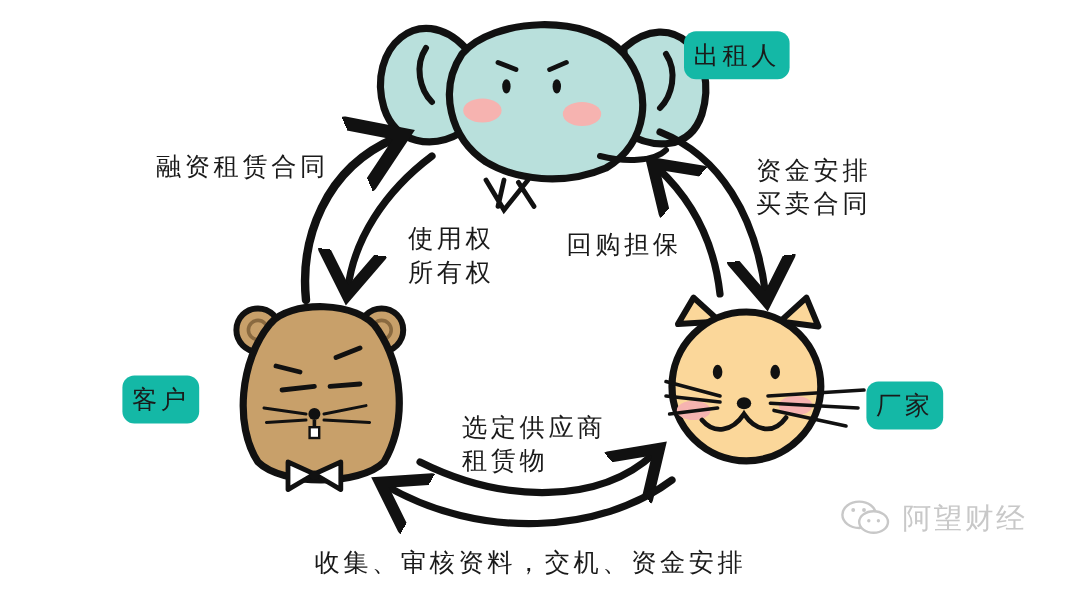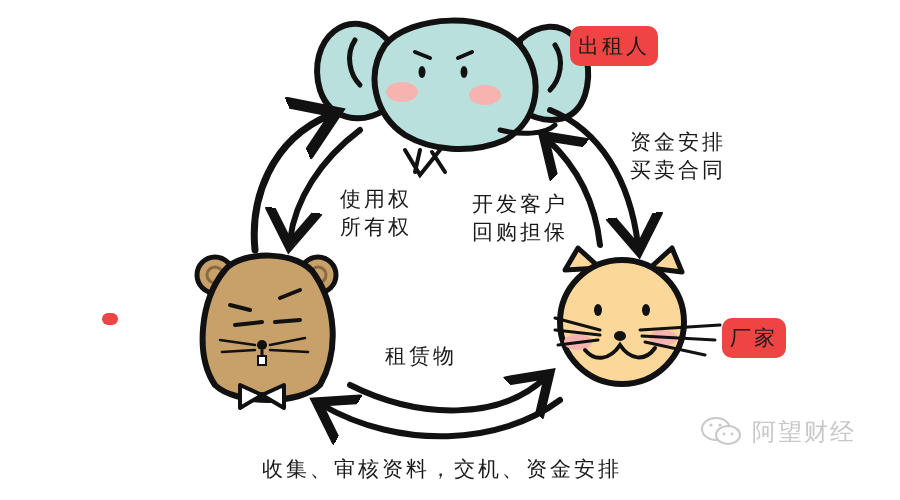--- a/index.html
+++ b/index.html
@@ -1,19 +1,19 @@
 <!DOCTYPE html>
 <html><head>
 <meta charset="utf-8">
 <style>
   html, body { margin: 0; padding: 0; }
   body { width: 900px; height: 500px; background: #ffffff; position: relative; overflow: hidden; font-family: "DejaVu Sans", sans-serif; }
   .canvas { position: absolute; left: 0; top: 0; width: 900px; height: 500px; }
   .text { position: absolute; color: #1a1a1a; font-size: 21px; line-height: 28px; letter-spacing: 3px; text-align: left; white-space: nowrap; }
-  .tag { position: absolute; background: #ef4444; border-radius: 10px; color: #1a1a1a; font-size: 21px; line-height: 28px; letter-spacing: 3px; text-align: center; padding: 6px 8px; white-space: nowrap; }
+  .tag { position: absolute; background: #14b8a6; border-radius: 10px; color: #1a1a1a; font-size: 21px; line-height: 28px; letter-spacing: 3px; text-align: center; padding: 6px 8px; white-space: nowrap; }
   .line { display: block; }
   .watermark { position: absolute; left: 700px; top: 416px; display: flex; align-items: center; gap: 8px; color: #c8c8c8; font-size: 24px; letter-spacing: 2px; justify-content: space-between; }
 </style>
 </head>
 <body>
 
 <svg class="canvas" viewBox="0 0 900 500" xmlns="http://www.w3.org/2000/svg">
   <defs>
     <marker id="ah" markerWidth="10" markerHeight="10" refX="5" refY="5" orient="auto" markerUnits="strokeWidth">
       <path d="M0,1 L6,5 L0,9" fill="none" stroke="#111" stroke-width="1.6" stroke-linecap="round"></path>
@@ -85,40 +85,42 @@
   </g>
   <g>
     <path d="M560,400 C500,445 400,450 322,405" fill="none" stroke="#111" stroke-width="6" stroke-linecap="round" marker-end="url(#ah)"></path>
   </g>
 </svg>
 
 <div class="tag" style="left:570px; top:26px;">
   <span class="line">出租人</span>
 </div>
 <div class="tag" style="left:102px; top:313px;">
+  <span class="line">客户</span>
 </div>
 <div class="tag" style="left:722px; top:318px;">
   <span class="line">厂家</span>
 </div>
 
 <div class="text" style="left:130px; top:125px; text-align:right;">
+  <span class="line">融资租赁合同</span>
 </div>
 <div class="text" style="left:315px; top:185px;margin-left:25px;">
   <span class="line">使用权</span>
   <span class="line">所有权</span>
 </div>
 <div class="text" style="left:472px; top:190px;">
-  <span class="line">开发客户</span>
   <span class="line">回购担保</span>
 </div>
 <div class="text" style="left:630px; top:128px;">
   <span class="line">资金安排</span>
   <span class="line">买卖合同</span>
 </div>
 <div class="text" style="left:385px; top:342px;">
+  <span class="line">选定供应商</span>
   <span class="line">租赁物</span>
 </div>
 <div class="text" style="left:262px; top:455px;">
   <span class="line">收集、审核资料，交机、资金安排</span>
 </div>
 
 <div class="watermark">
   <svg width="44" height="32" viewBox="0 0 44 32">
     <ellipse cx="16" cy="13" rx="14" ry="11" fill="none" stroke="#c8c8c8" stroke-width="2"></ellipse>
     <ellipse cx="28" cy="19" rx="12" ry="9" fill="#fff" stroke="#c8c8c8" stroke-width="2"></ellipse>

